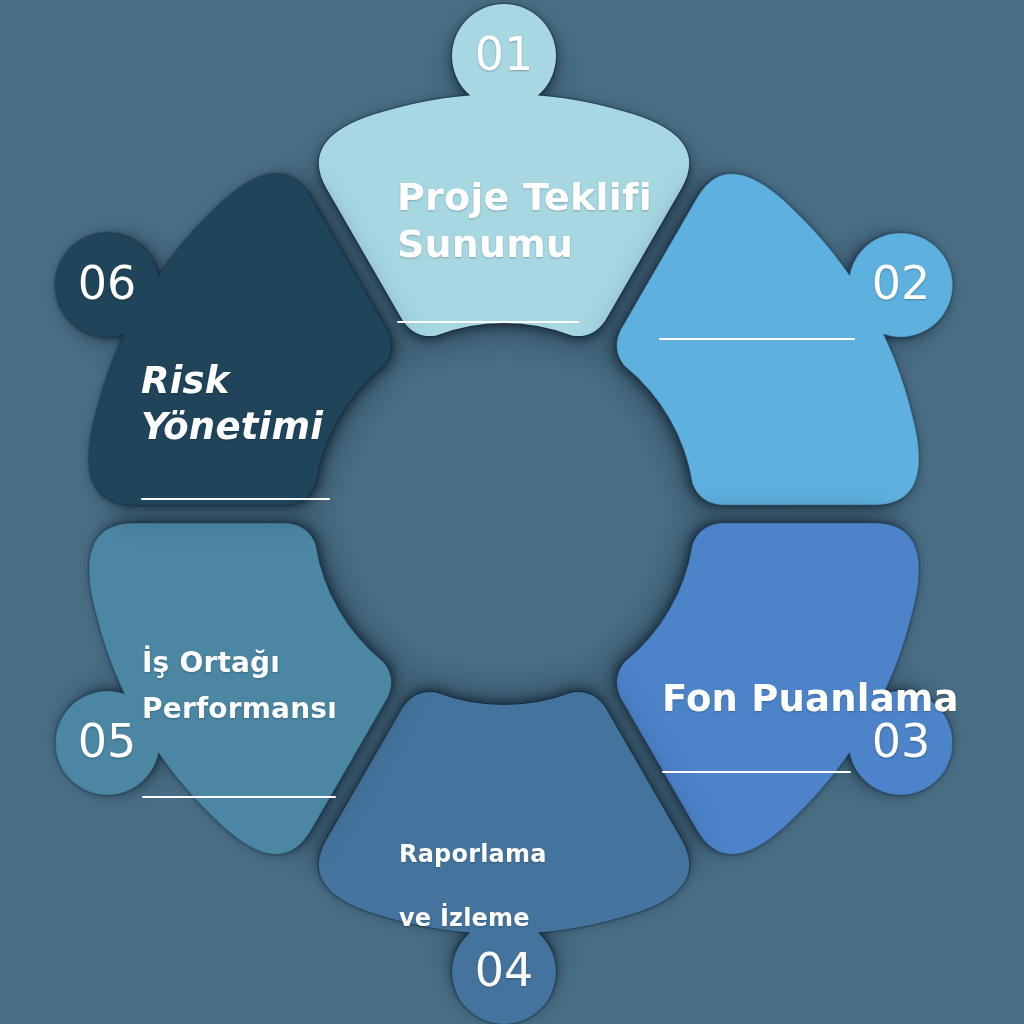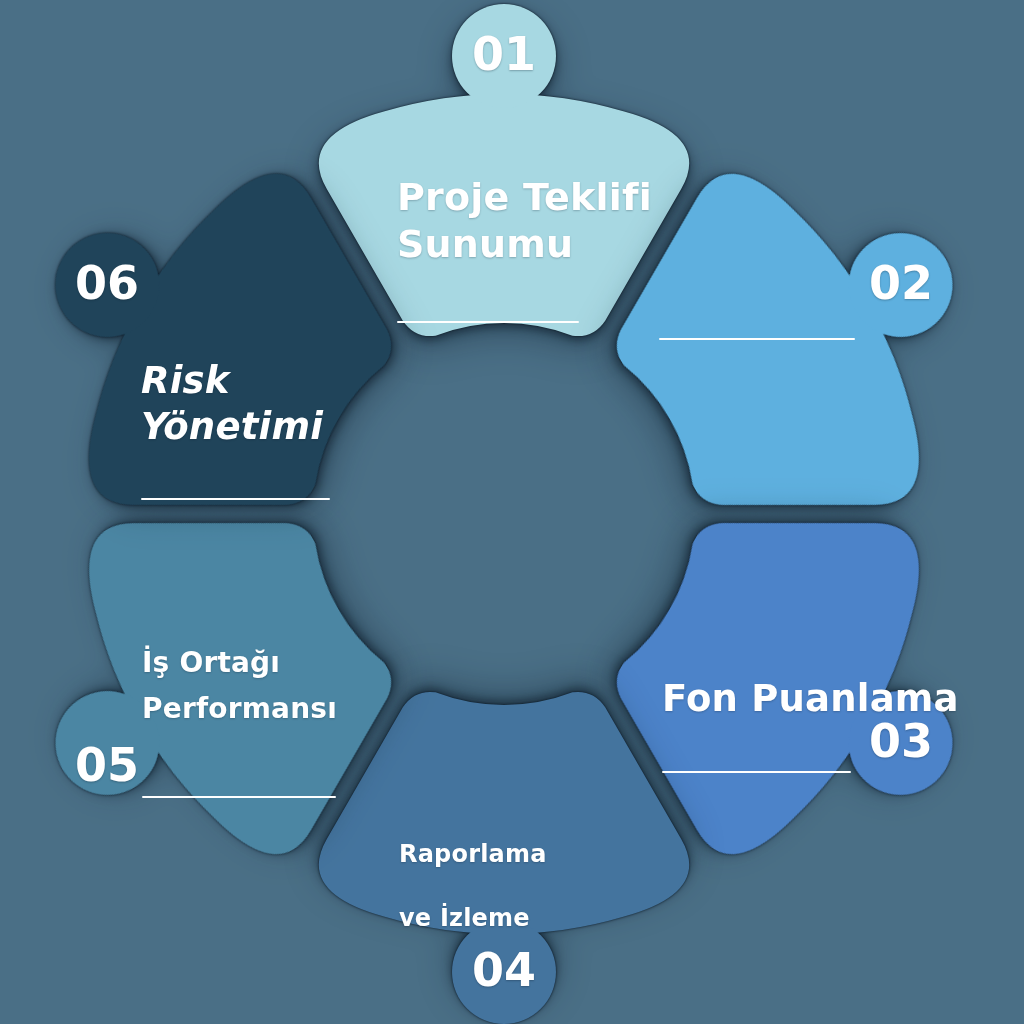--- a/index.html
+++ b/index.html
@@ -27,21 +27,21 @@
     text-shadow:0 1px 2px rgba(10,25,40,.25);
   }
   .ul{
     height:2px;
     background:#FFFFFF;
     border-radius:1px;
   }
   .pnum{
     position:absolute;
     color:#FFFFFF;
-    font-weight:bold;
+    font-weight:normal;
     font-size:46px;
     transform:translate(-50%,-54%);
     text-shadow:0 1px 2px rgba(10,25,40,.3);
   }
 </style>
 </head>
 <body style="background: rgb(74, 111, 134);">
 
 <div class="stage">
 
@@ -95,21 +95,21 @@
 ve İzleme</div>
     <div class="ul" style="width:190px;margin-top:10px;"></div>
   </div>
   <div class="pnum" style="left:504px;top:972px;">04</div>
 
   <div class="plabel" style="left:142px;top:594px;font-size:28px;line-height:46px;">
     <div>İş Ortağı
 Performansı</div>
     <div class="ul" style="width:194px;margin-top:18px;"></div>
   </div>
-  <div class="pnum" style="left:107px;top:743px;margin-top:24px;">05</div>
+  <div class="pnum" style="left:107px;top:743px;">05</div>
 
   <div class="plabel" style="left:141px;top:312px;font-size:37px;line-height:46px;font-style:italic;">
     <div>Risk
 Yönetimi</div>
     <div class="ul" style="width:189px;margin-top:2px;"></div>
   </div>
   <div class="pnum" style="left:107px;top:285px;">06</div>
 
 </div>
 

